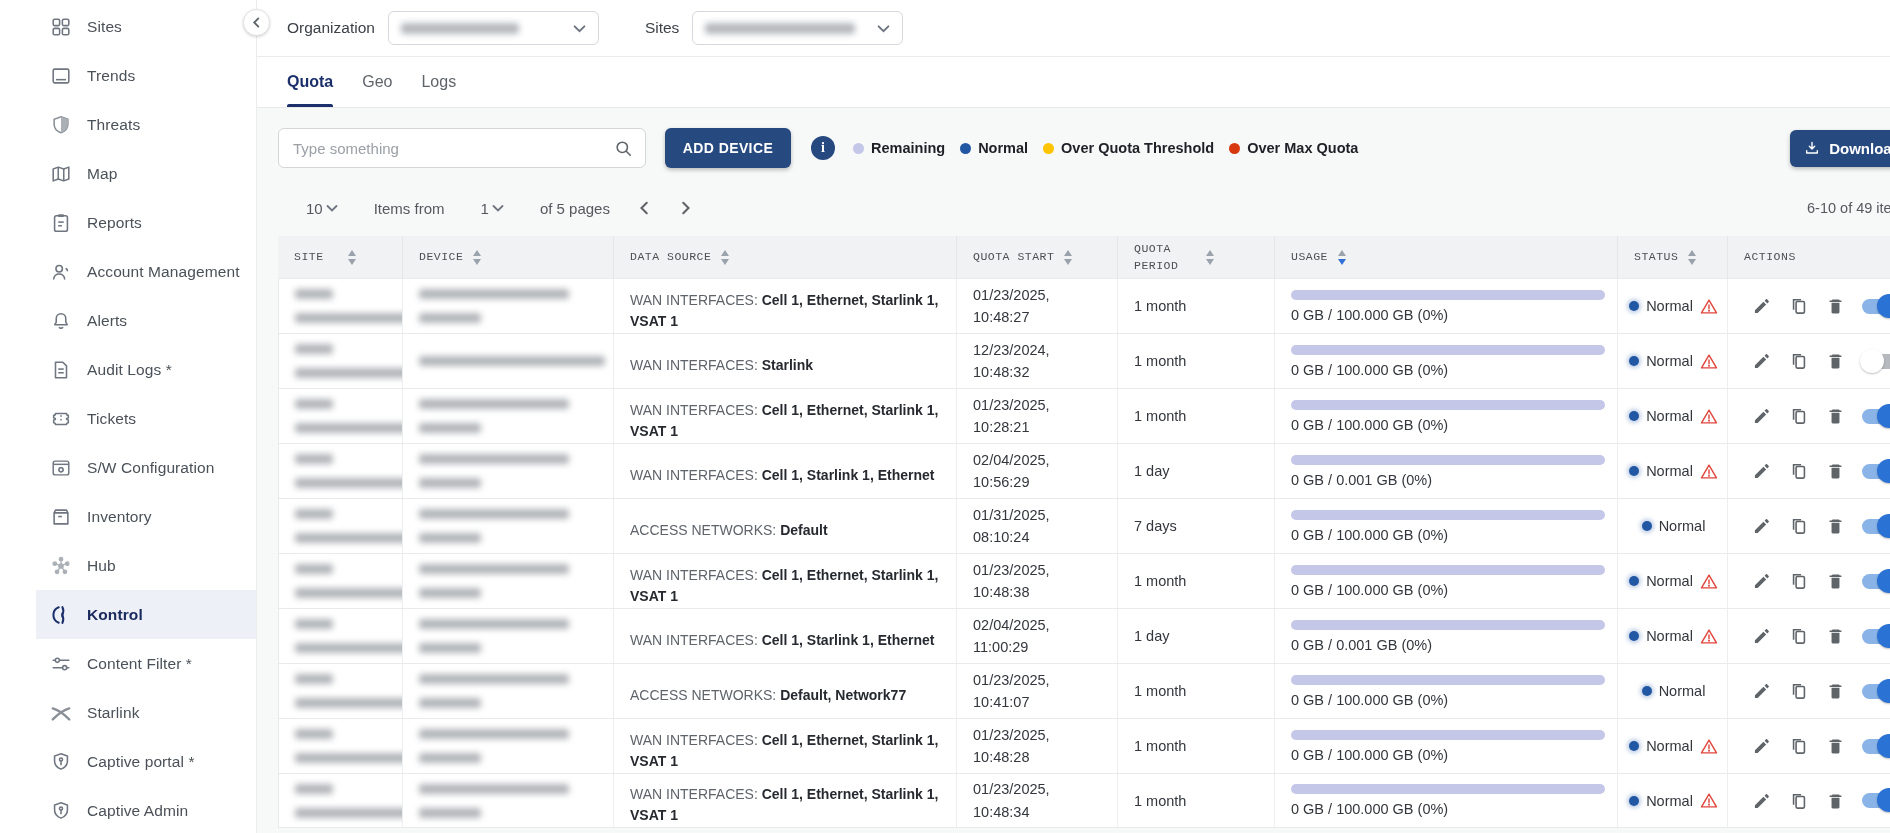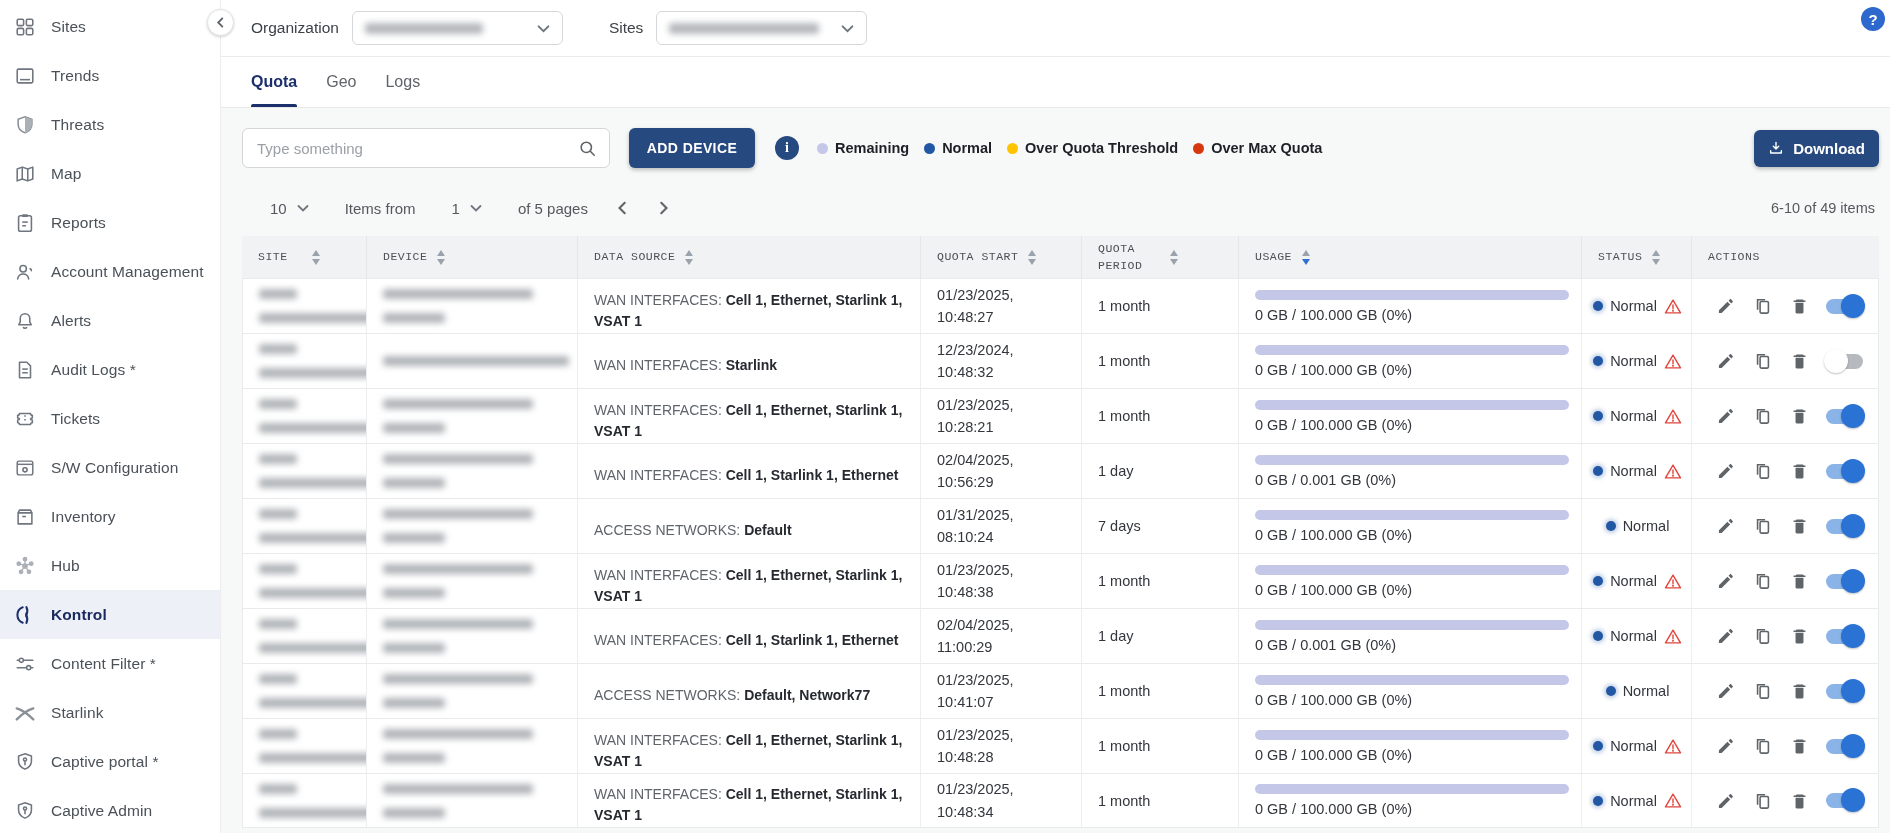--- a/index.html
+++ b/index.html
@@ -1,18 +1,18 @@
 <!DOCTYPE html>
 <html><head>
 <meta charset="utf-8">
 <style>
   * { margin:0; padding:0; box-sizing:border-box; }
   html,body { width:1890px; height:833px; overflow:hidden; background:#fff;
     font-family:"Liberation Sans", sans-serif; }
-  .app { display:flex; width:1516px; height:833px; }
+  .app { display:flex; width:1516px; height:833px;margin-left:36px; }
 
   
   .sidebar { width:220px; height:833px; background:#fff; flex:0 0 220px; padding-top:2px; }
   .side-item { display:flex; align-items:center; gap:15px; height:49px; padding-left:14px;
     cursor:pointer; color:#4b5259; }
   .side-item .slabel { font-size:15.5px; color:#4a5158; letter-spacing:.1px; }
   .side-item svg { display:block; }
   .side-item.active { background:#eef0f7; }
   .side-item.active .slabel { color:#19295e; font-weight:700; }
 
@@ -59,21 +59,21 @@
   .legend { display:flex; align-items:center; gap:15px; margin-left:18px; }
   .leg-item { display:flex; align-items:center; gap:7px; }
   .leg-dot { width:11px; height:11px; border-radius:50%; }
   .leg-label { font-size:14.5px; font-weight:700; color:#1d2026; }
   .btn-download { margin-left:auto; width:125px; height:37px; background:#26497f; color:#fff; border:none;
     border-radius:6px; font-size:15px; font-weight:700; display:flex; align-items:center; justify-content:center;
     gap:9px; cursor:pointer; box-shadow:0 2px 4px rgba(0,0,0,.25); font-family:"Liberation Sans", sans-serif; }
 
   .pagerow { display:flex; align-items:center; margin-top:25px; height:30px; padding-left:28px;
     font-size:15px; color:#55595e; }
-  .psel { display:flex; align-items:center; gap:10px; cursor:pointer; }
+  .psel { display:flex; align-items:center; gap:3px; cursor:pointer; }
   .pager-gap { width:36px; }
   .pg-label { margin:0 0 0 0; }
   .pg-nav { display:flex; align-items:center; gap:26px; margin-left:28px; }
   .pg-chev { cursor:pointer; display:flex; }
   .pg-range { margin-left:auto; font-size:14.5px; color:#55595e; padding-right:4px; }
 
   
   .table { margin-top:13px; width:1637px; background:#fff; }
   .tgrid { display:grid; grid-template-columns:124px 211px 343px 161px 157px 343px 110px 188px; }
   .thead { background:#f1f2f3; height:42px; }

